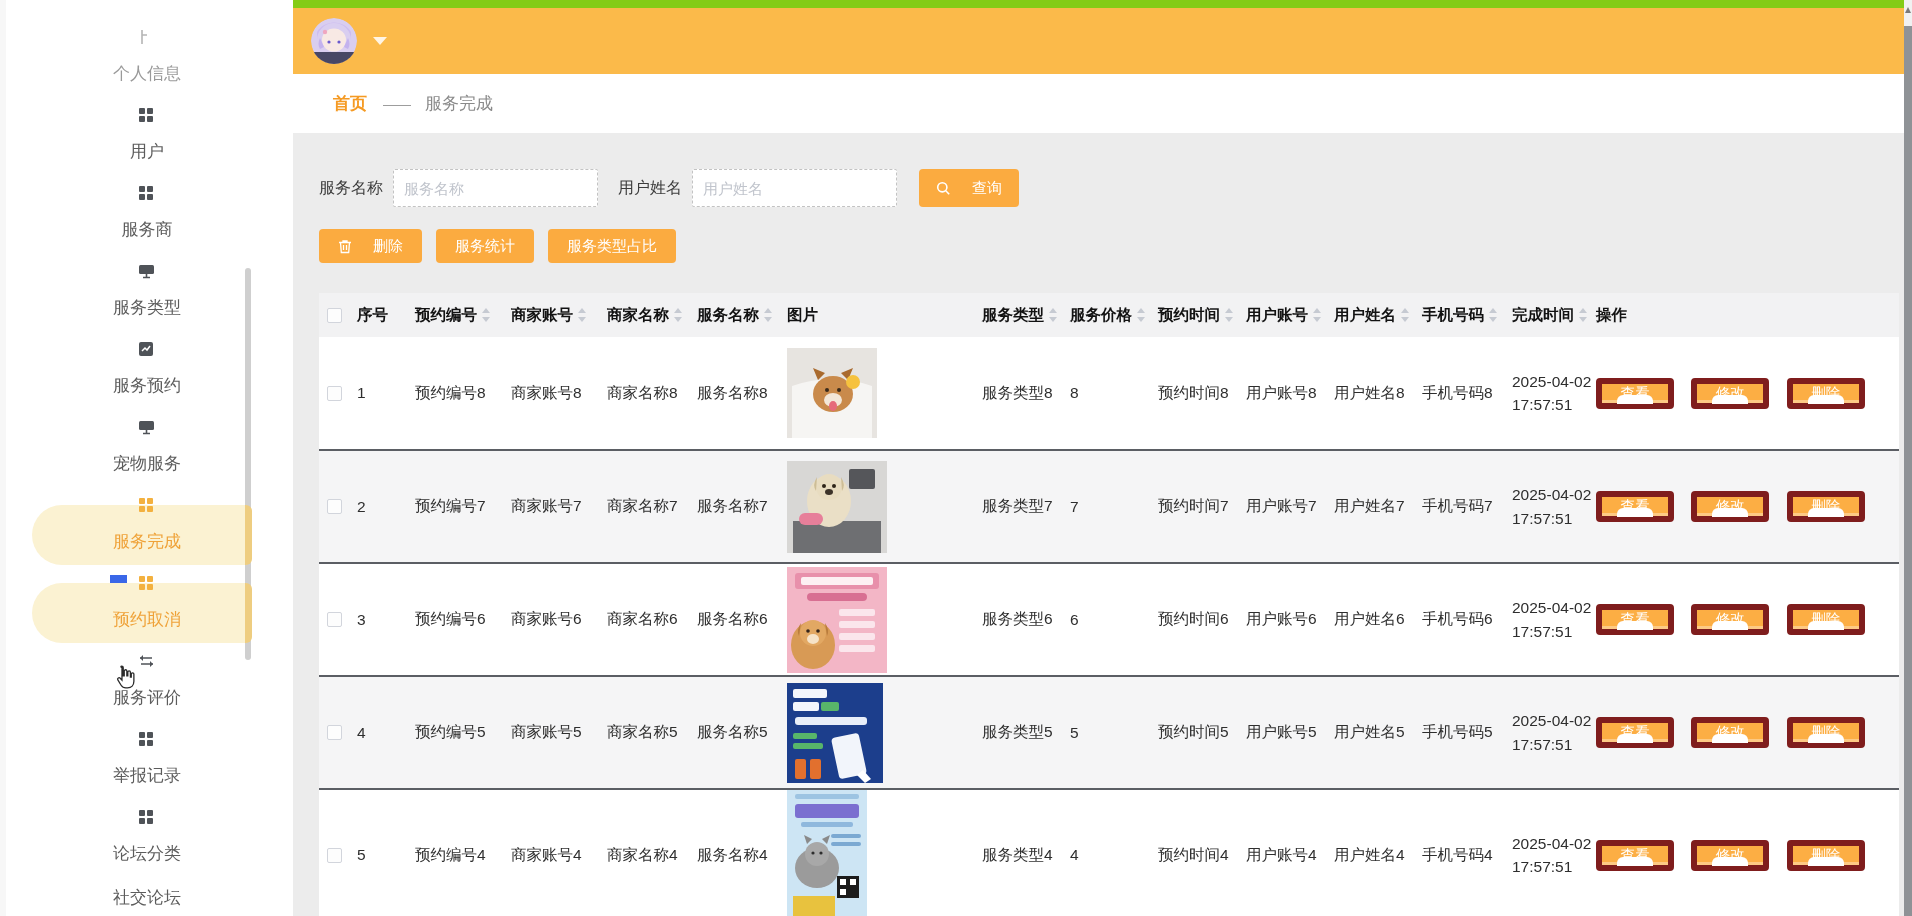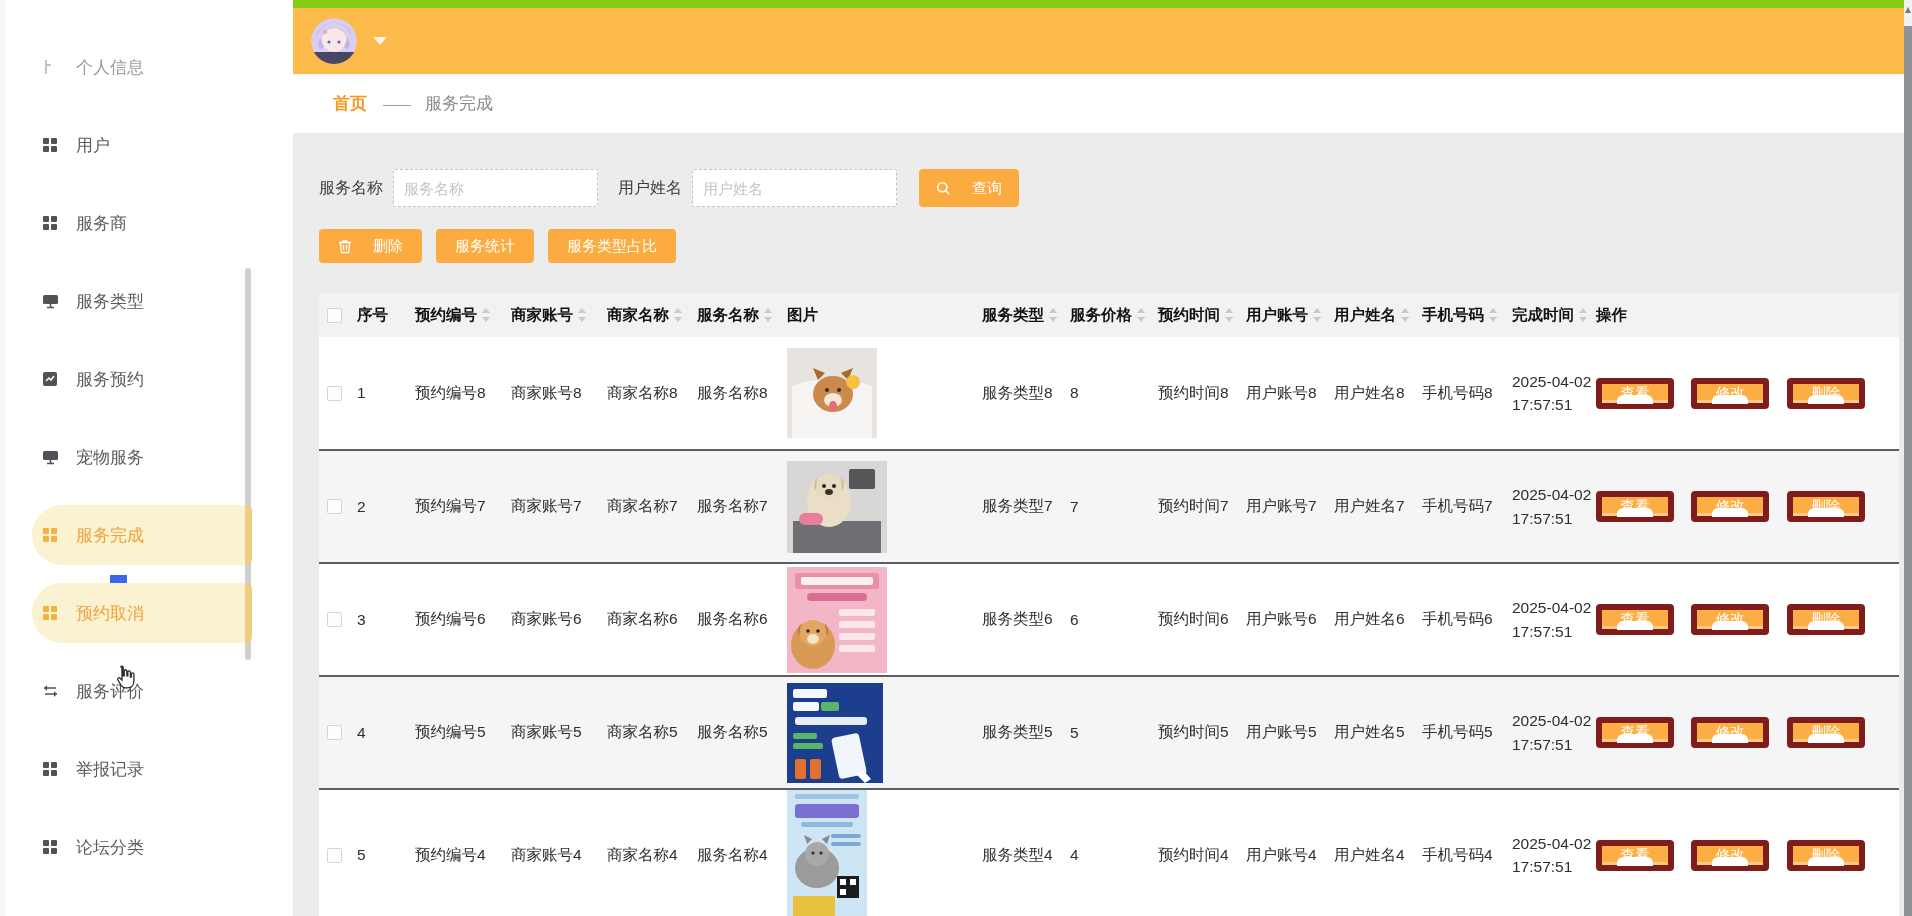--- a/index.html
+++ b/index.html
@@ -4,21 +4,21 @@
 <style>
   * { margin:0; padding:0; box-sizing:border-box; }
   html,body { width:1912px; height:916px; overflow:hidden; background:#fff;
     font-family:"Liberation Sans","DejaVu Sans",sans-serif; }
   .stage { position:relative; width:1912px; height:916px; }
 
   
   .sidebar { position:absolute; left:0; top:0; width:252px; height:916px; background:#fff;
     border-left:6px solid #f7f7f7; padding-top:28px; z-index:2; }
   .s-item { position:relative; height:78px; display:flex; align-items:center; gap:16px;
-    padding-left:36px; color:#5c5c5c; font-size:17px; cursor:pointer; z-index:1; }
+    padding-left:36px; color:#5c5c5c; font-size:17px; cursor:pointer; z-index:1;flex-direction:column; }
   .s-item .s-icon { width:18px; height:18px; flex:0 0 18px; color:#4f5358; display:flex; align-items:center; }
   .s-item.dim { color:#9a9a9a; }
   .s-item.dim .s-icon { color:#b5b5b5; }
   .s-item.active { color:#efa238; }
   .s-item.active .s-icon { color:#f3b13f; }
   .s-item.active::before { content:''; position:absolute; left:26px; right:0; top:9px; bottom:9px;
     background:#fbf2d2; border-right:7px solid #eecd80; border-radius:30px 6px 6px 30px; z-index:-1; }
   .s-label { position:relative; z-index:2; }
   .side-scroll { position:absolute; right:1px; top:268px; width:6px; height:392px; background:#cfcfcf; border-radius:3px; }
   .sel-rect { position:absolute; left:104px; top:575px; width:17px; height:58px; background:#3a67e8; z-index:0; }

